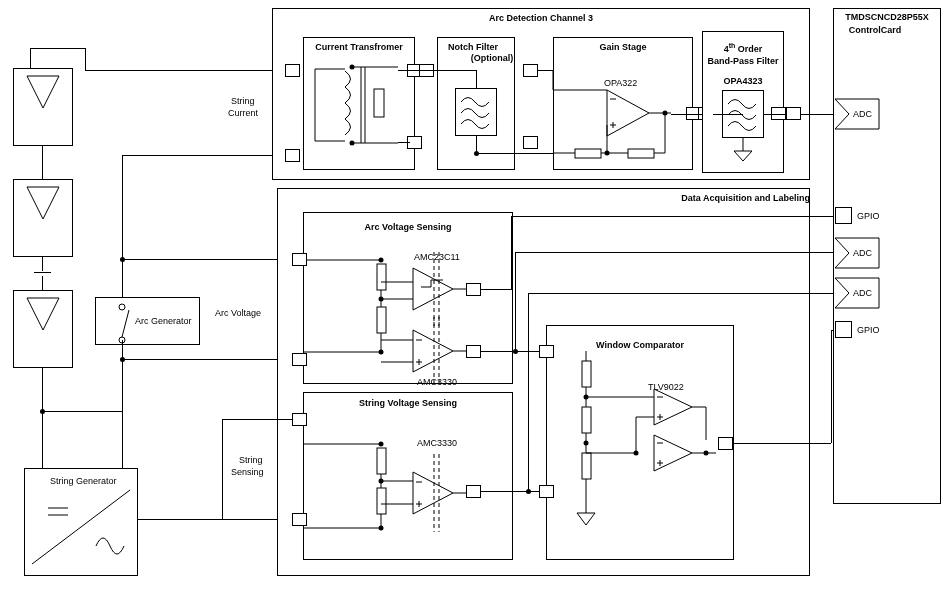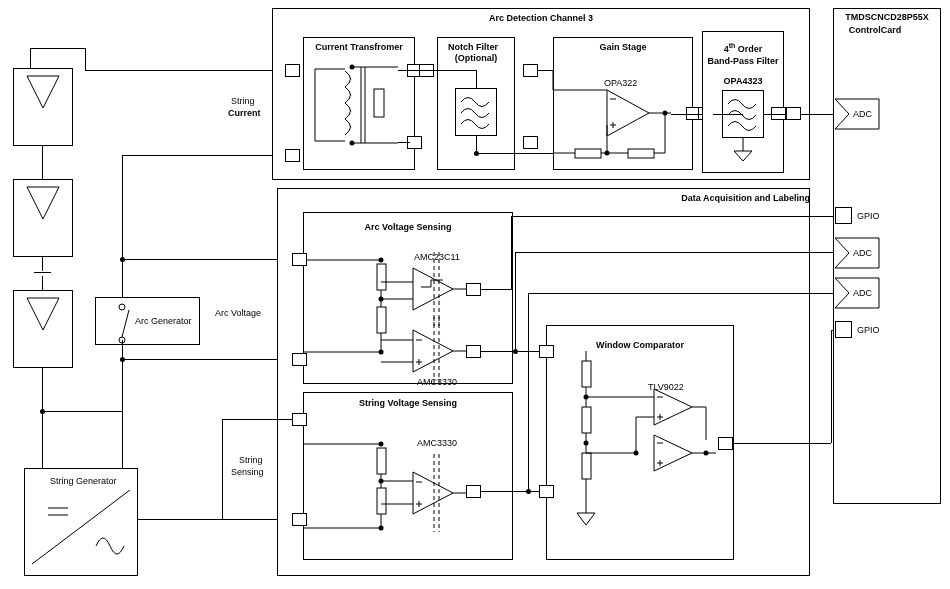--- a/index.html
+++ b/index.html
@@ -101,21 +101,21 @@
     <circle cx="49" cy="30" r="2.5" fill="#000"></circle>
     <circle cx="49" cy="106" r="2.5" fill="#000"></circle>
   </svg>
   <div class="pad" style="left:285px;top:64px;"></div>
   <div class="pad" style="left:285px;top:149px;"></div>
   <div class="pad" style="left:407px;top:64px;"></div>
   <div class="pad" style="left:407px;top:136px;"></div>
 
   <div class="box" style="left:437px;top:37px;width:78px;height:133px;"></div>
   <div class="lbl c" style="left:437px;top:42px;width:72px;">Notch Filter</div>
-  <div class="lbl c" style="left:437px;top:53px;width:78px;">(Optional)</div>
+  <div class="lbl c" style="left:437px;top:53px;width:78px;padding-left:16px;">(Optional)</div>
   <div class="box" style="left:455px;top:88px;width:42px;height:48px;"></div>
   <svg style="left:455px;top:88px;width:42px;height:48px;">
     <path d="M 6,14 q 7,-9 14,0 q 7,9 14,0" fill="none" stroke="#000" stroke-width="1"></path>
     <path d="M 6,25 q 7,-9 14,0 q 7,9 14,0" fill="none" stroke="#000" stroke-width="1"></path>
     <path d="M 6,36 q 7,-9 14,0 q 7,9 14,0" fill="none" stroke="#000" stroke-width="1"></path>
   </svg>
   <div class="pad" style="left:419px;top:64px;"></div>
   <div class="pad" style="left:523px;top:64px;"></div>
   <div class="pad" style="left:523px;top:136px;"></div>
   <div class="ln lnh" style="left:423px;top:70px;width:53px;"></div>
@@ -170,21 +170,21 @@
   <div class="pad" style="left:786px;top:107px;"></div>
   <div class="ln lnh" style="left:671px;top:114px;width:31px;"></div>
   <div class="ln lnh" style="left:713px;top:114px;width:30px;"></div>
   <div class="ln lnh" style="left:764px;top:114px;width:22px;"></div>
   <div class="ln lnh" style="left:800px;top:114px;width:35px;"></div>
 
   <div class="ln lnh" style="left:398px;top:70px;width:25px;"></div>
   <div class="ln lnh" style="left:398px;top:142px;width:12px;"></div>
 
   <div class="lbl" style="left:231px;top:96px;">String</div>
-  <div class="lbl" style="left:228px;top:108px;font-weight:bold;">Current</div>
+  <div class="lbl" style="left:228px;top:108px;">Current</div>
 
   <div class="box" style="left:277px;top:188px;width:533px;height:388px;"></div>
   <div class="lbl c" style="left:277px;top:193px;width:533px;text-align:right;">Data Acquisition and Labeling</div>
 
   <div class="box" style="left:303px;top:212px;width:210px;height:172px;"></div>
   <div class="lbl c" style="left:303px;top:222px;width:210px;">Arc Voltage Sensing</div>
   <div class="lbl" style="left:414px;top:252px;">AMC23C11</div>
   <div class="lbl" style="left:417px;top:377px;">AMC3330</div>
   <svg style="left:303px;top:212px;width:210px;height:172px;">
     <line x1="0" y1="48" x2="78" y2="48" stroke="#000" stroke-width="1"></line>

